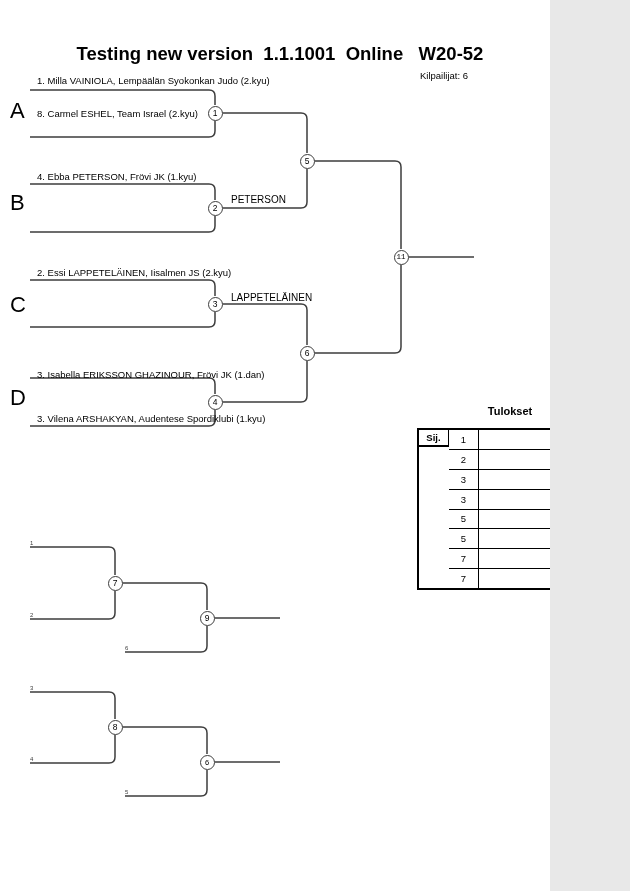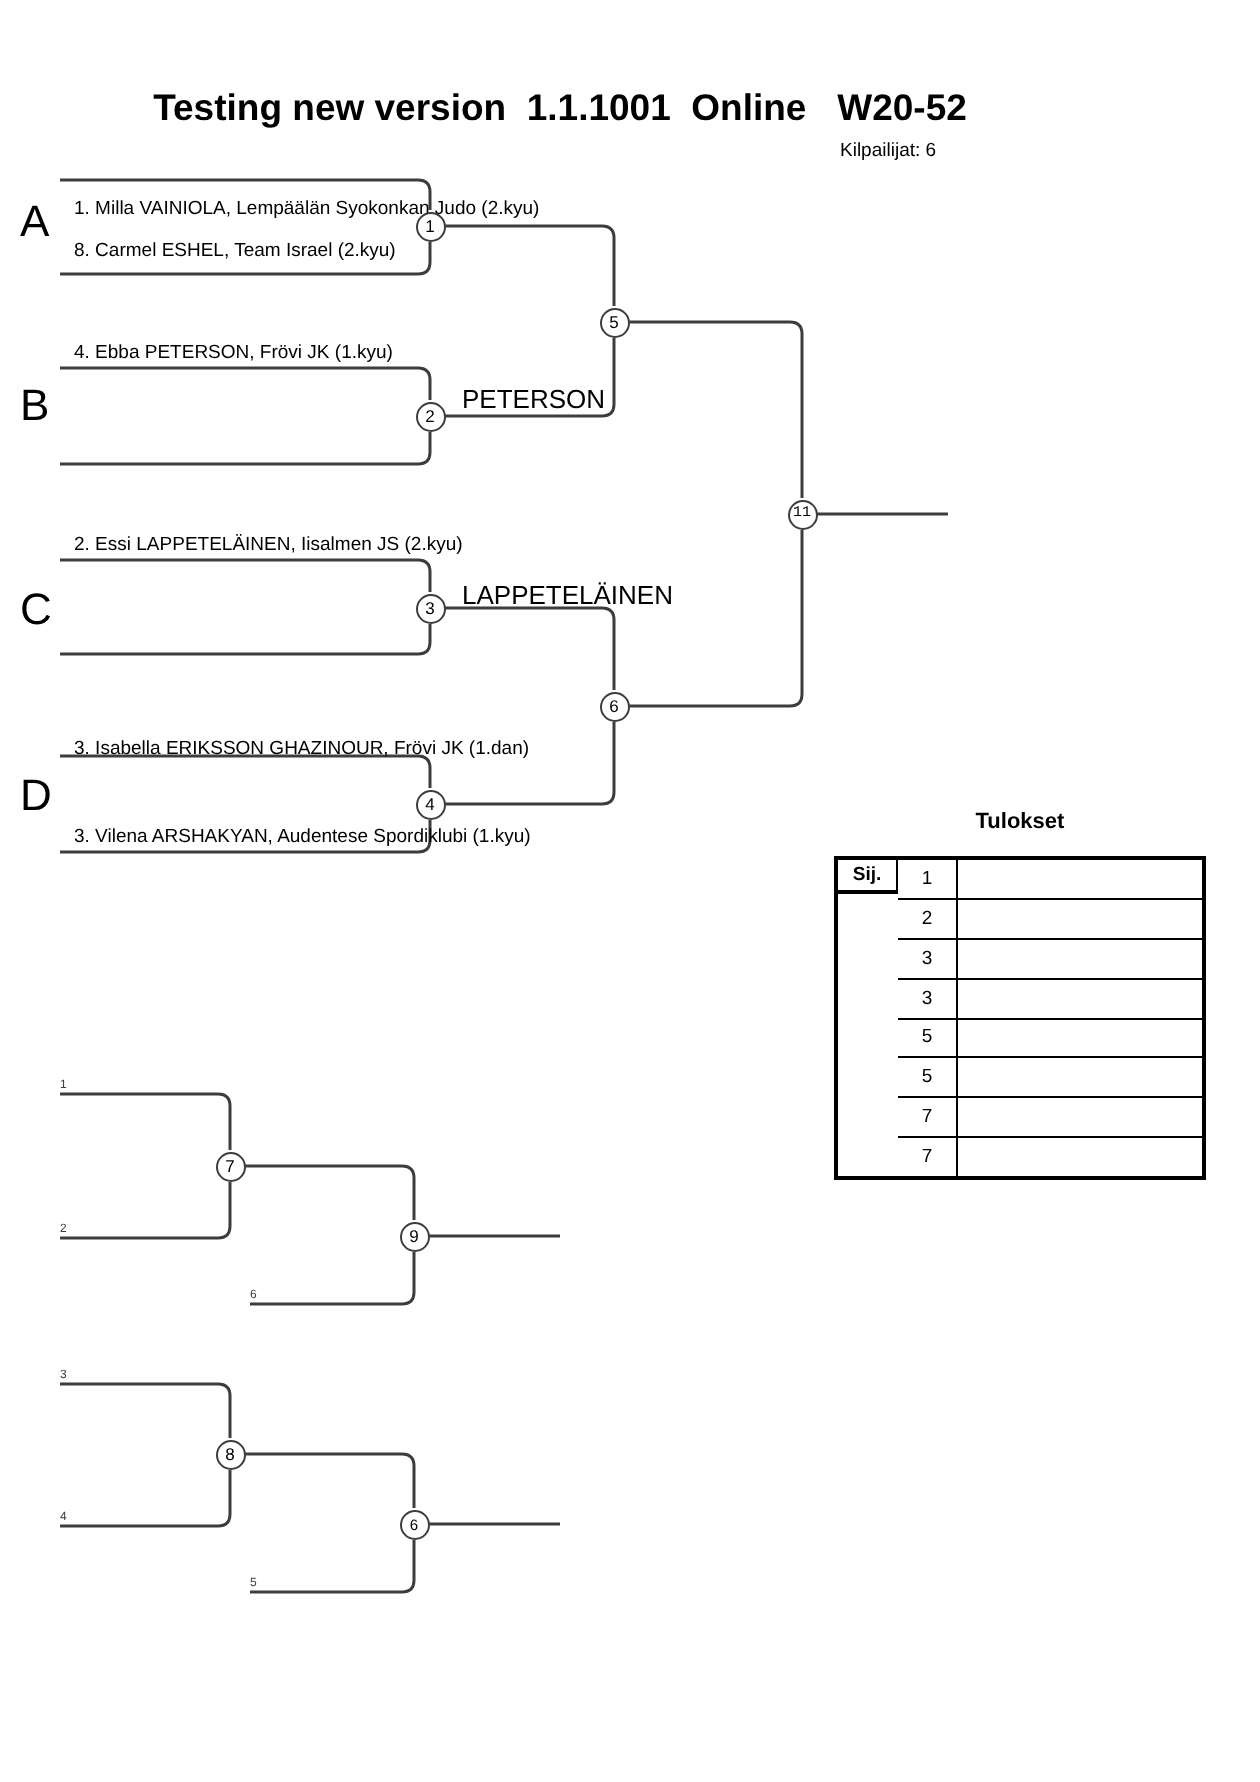--- a/index.html
+++ b/index.html
@@ -1,26 +1,26 @@
 <!DOCTYPE html>
 <html style="--line: #3d3d3d; --ink: #000000;"><head>
 <meta charset="utf-8">
 <style>
   :root { --line:#3d3d3d; --ink:#000; --bg:#fff; }
   * { margin:0; padding:0; box-sizing:border-box; }
   body { background:#e8e8e8; font-family:"Liberation Sans", sans-serif; }
-  .page { position:relative; width:630px; height:891px; background:var(--bg); overflow:hidden; }
+  .page { position:relative; width:550px; height:891px; background:var(--bg); overflow:hidden; }
   svg.lines { position:absolute; left:0; top:0; }
   .title { position:absolute; left:60px; top:43px; width:440px; text-align:center;
            font-weight:bold; font-size:18.5px; white-space:pre; color:var(--ink); }
   .competitors { position:absolute; left:420px; top:70px; width:120px; text-align:left;
                  font-size:9.5px; color:var(--ink); }
   .plabel { position:absolute; font-size:9.5px; white-space:nowrap; color:var(--ink); line-height:12px; }
   .pool-letter { position:absolute; font-size:22px; line-height:22px; color:var(--ink); }
-  .winner { position:absolute; font-size:13px; white-space:nowrap; color:var(--ink); line-height:11px; }
+  .winner { position:absolute; font-size:10px; white-space:nowrap; color:var(--ink); line-height:11px; }
   .mcircle { position:absolute; width:15px; height:15px; border-radius:50%;
              border:1.3px solid var(--line); background:#fff; display:flex;
              align-items:center; justify-content:center; font-size:8.5px; color:var(--ink); }
   .seed { position:absolute; font-size:6px; line-height:7px; color:var(--line); }
   .results-title { position:absolute; left:417px; top:405px; width:186px; text-align:center;
                    font-weight:bold; font-size:11px; color:var(--ink); }
   .results-box { position:absolute; left:417px; top:428px; width:186px; height:162px;
                  border:2px solid #000; background:#fff; display:flex; flex-direction:row; }
   .r-header { display:flex; height:17px; border-bottom:2px solid #000; font-weight:bold; font-size:9.5px; }
   .r-row { display:flex; flex:1; border-bottom:1.5px solid #000; font-size:9.5px; }
@@ -73,22 +73,22 @@
     <path d="M214.5,762 H280"></path>
   </svg>
 
   <div id="layer-pools">
       <div class="pool-letter" style="left: 10px; top: 100px;">A</div>
       <div class="pool-letter" style="left: 10px; top: 192px;">B</div>
       <div class="pool-letter" style="left: 10px; top: 294px;">C</div>
       <div class="pool-letter" style="left: 10px; top: 387px;">D</div>
     </div>
   <div id="layer-players">
-      <div class="plabel" style="left: 37px; top: 75px; margin-top: 24px;">1. Milla VAINIOLA, Lempäälän Syokonkan Judo (2.kyu)</div>
-      <div class="plabel" style="left: 37px; top: 120px;">8. Carmel ESHEL, Team Israel (2.kyu)</div>
+      <div class="plabel" style="left: 37px; top: 75px;">1. Milla VAINIOLA, Lempäälän Syokonkan Judo (2.kyu)</div>
+      <div class="plabel" style="left: 37px; top: 108px;">8. Carmel ESHEL, Team Israel (2.kyu)</div>
       <div class="plabel" style="left: 37px; top: 171px;">4. Ebba PETERSON, Frövi JK (1.kyu)</div>
       <div class="plabel" style="left: 37px; top: 267px;">2. Essi LAPPETELÄINEN, Iisalmen JS (2.kyu)</div>
       <div class="plabel" style="left: 37px; top: 369px;">3. Isabella ERIKSSON GHAZINOUR, Frövi JK (1.dan)</div>
       <div class="plabel" style="left: 37px; top: 413px;">3. Vilena ARSHAKYAN, Audentese Spordiklubi (1.kyu)</div>
     </div>
   <div id="layer-winners">
       <div class="winner" style="left: 231px; top: 194px;">PETERSON</div>
       <div class="winner" style="left: 231px; top: 292px;">LAPPETELÄINEN</div>
     </div>
   <div id="layer-matches">

